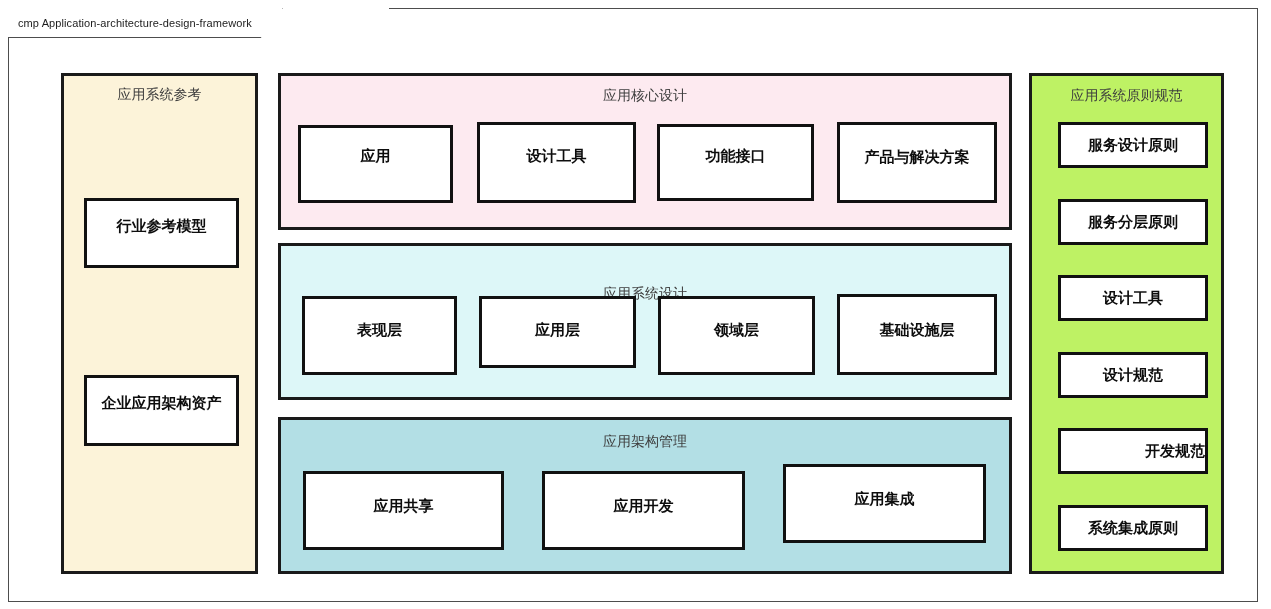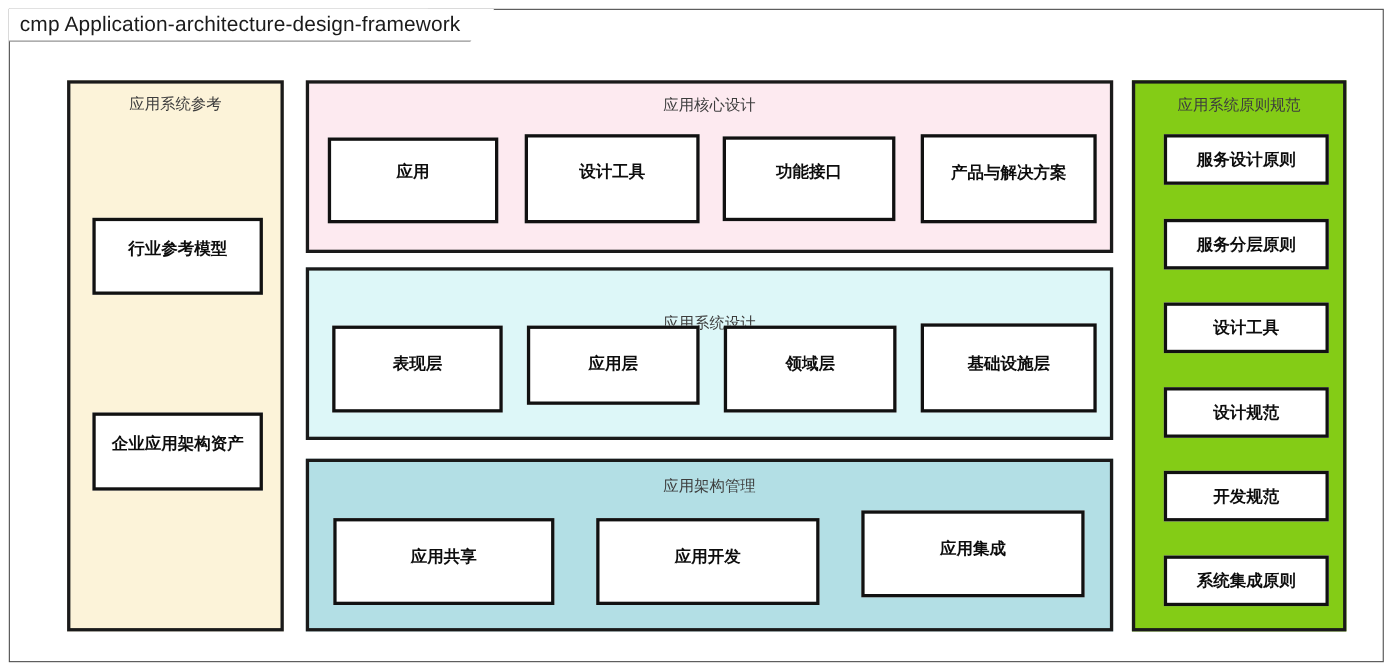--- a/index.html
+++ b/index.html
@@ -32,21 +32,21 @@
     top: 8px;
     height: 30px;
     box-sizing: border-box;
     background: #ffffff;
     border: 1px solid #4d4d4d;
     border-top: none;
     border-left: none;
     display: flex;
     align-items: center;
     padding: 0 30px 0 10px;
-    font-size: 19px;
+    font-size: 11px;
     color: #1b1b1b;
     letter-spacing: 0.1px;
     white-space: nowrap;
     clip-path: polygon(0 0, 100% 0, calc(100% - 22px) 100%, 0 100%);
     -webkit-clip-path: polygon(0 0, 100% 0, calc(100% - 22px) 100%, 0 100%);
   }
   
   #frame-tab-mask {
     position: absolute;
     left: 9px;
@@ -84,21 +84,21 @@
     font-weight: bold;
     font-size: 15px;
     color: #0d0d0d;
   }
   .node > span {
     display: block;
   }
 
   
   #group-reference  { left: 52px;  top: 64px;  width: 197px; height: 501px; background: #fcf3d9; }
-  #group-principles { left: 1020px; top: 64px;  width: 195px; height: 501px; background: #84cc16; }
+  #group-principles { left: 1020px; top: 64px;  width: 195px; height: 501px; background: #bef264; }
 
   
   #group-core   { left: 269px; top: 64px;  width: 734px; height: 157px; background: #fdeaf0; }
   #group-system { left: 269px; top: 234px; width: 734px; height: 157px; background: #ddf7f8; }
   #group-manage { left: 269px; top: 408px; width: 734px; height: 157px; background: #b3dfe5; }
 </style>
 </head>
 <body>
 
 <div id="frame">
@@ -183,21 +183,21 @@
     </div>
 
     <div class="node" style="left:26px; top:199px; width:150px; height:46px; align-items:center;">
       <span>设计工具</span>
     </div>
 
     <div class="node" style="left:26px; top:276px; width:150px; height:46px; align-items:center;">
       <span>设计规范</span>
     </div>
 
-    <div class="node" style="left:26px; top:352px; width:150px; height:46px; align-items:center;">
+    <div class="node" style="left:26px; top:352px; width:150px; height:46px; align-items:center;justify-content:flex-end;">
       <span>开发规范</span>
     </div>
 
     <div class="node" style="left:26px; top:429px; width:150px; height:46px; align-items:center;">
       <span>系统集成原则</span>
     </div>
   </div>
 
 </div>
 

